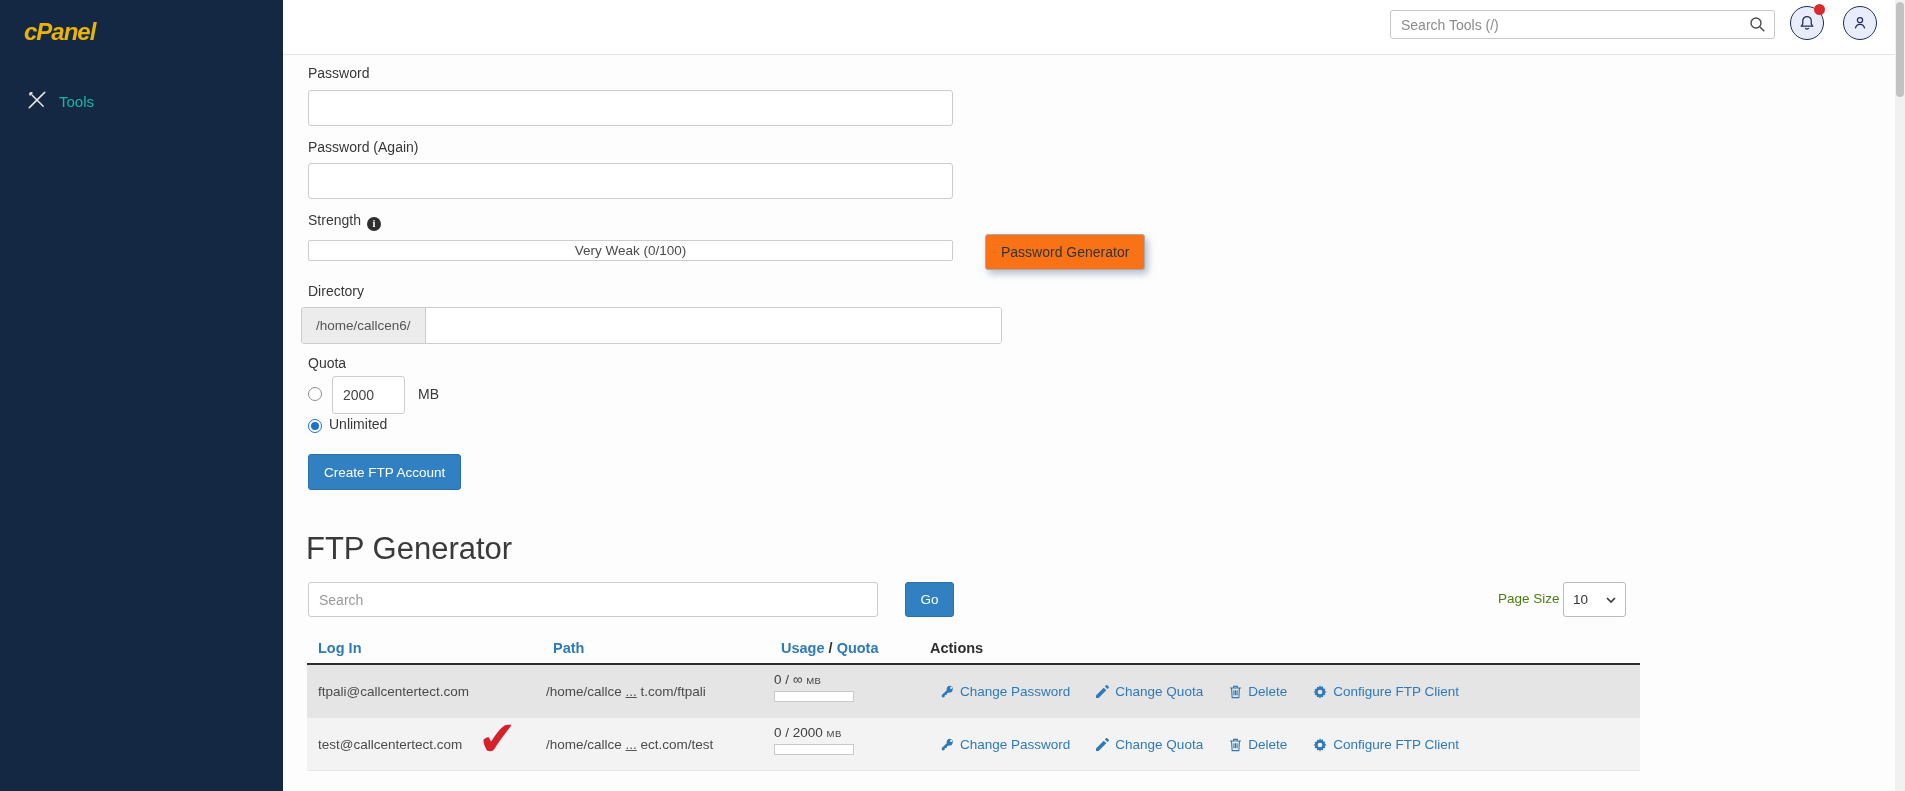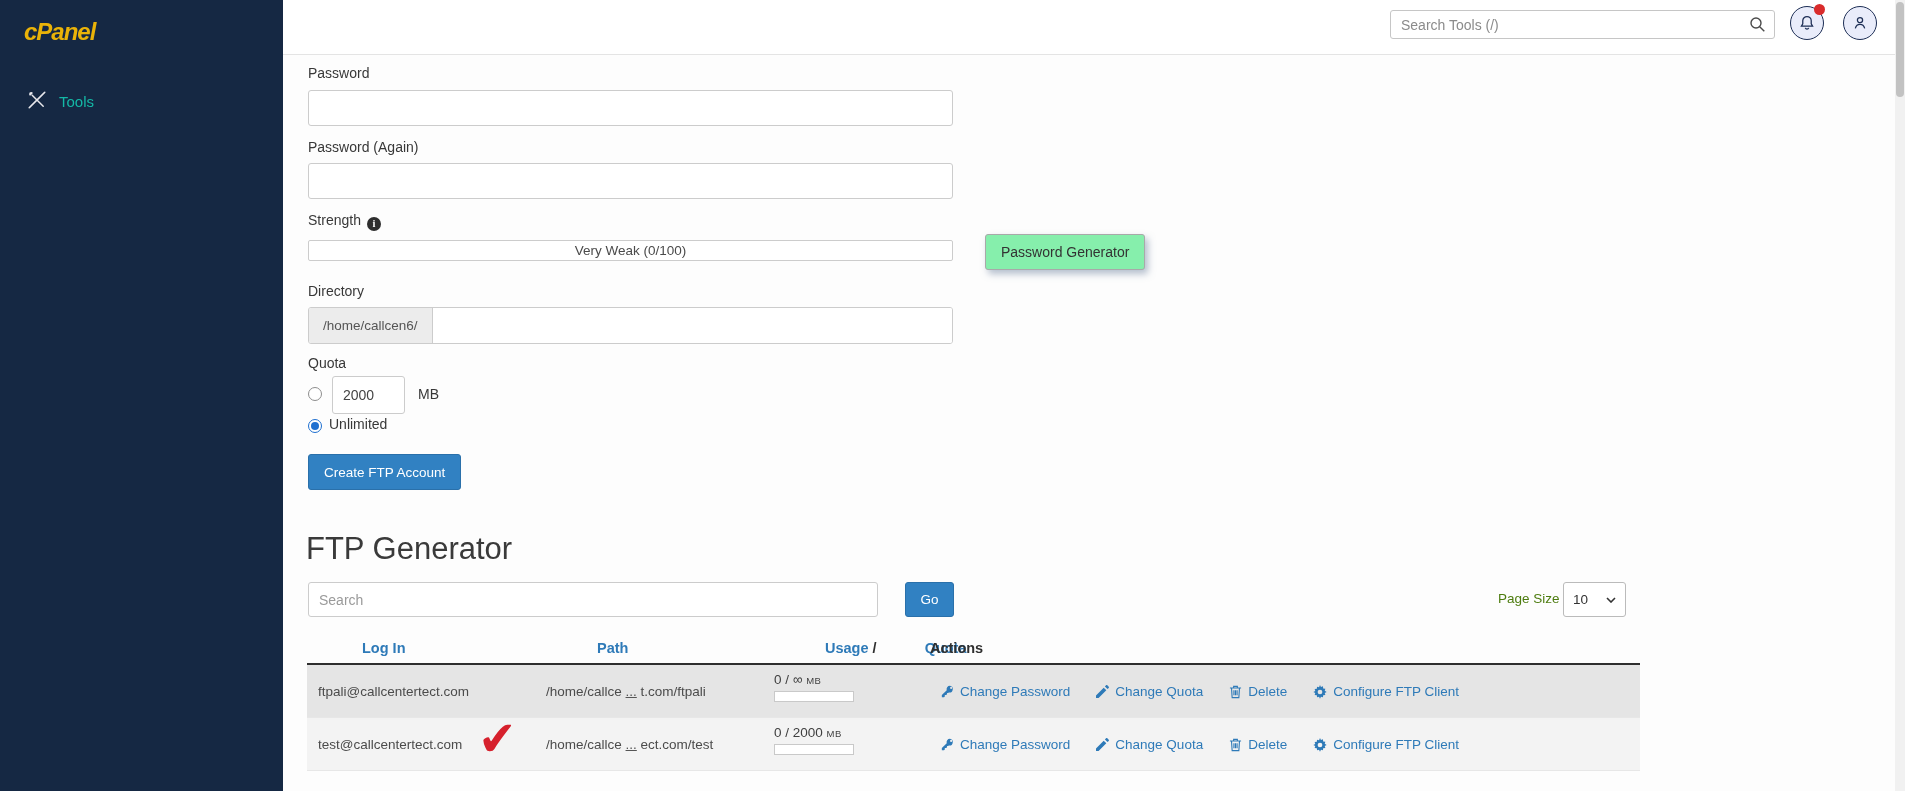--- a/index.html
+++ b/index.html
@@ -31,23 +31,23 @@
 
   
   .main { position:absolute; left:283px; top:55px; width:1622px; height:736px; background:#fdfdfd; }
   .lbl { position:absolute; font-size:14px; color:#383838; font-weight:500; }
   .txt-input { position:absolute; border:1px solid #ccc; border-radius:3px; background:#fff; font-size:14px; color:#444; padding:0 10px; font-family:inherit; }
   .in-password  { left:25px; top:35px;  width:645px; height:36px; }
   .in-password2 { left:25px; top:108px; width:645px; height:36px; }
 
   .strength-meter { position:absolute; left:25px; top:185px; width:645px; height:21px; border:1px solid #ccc; border-radius:2px; background:#fff; display:flex; align-items:center; justify-content:center; font-size:13.5px; color:#4a4a4a; }
   .info-badge { display:inline-block; width:14px; height:14px; border-radius:50%; background:#2e2e2e; color:#fff; font-size:10.5px; font-weight:700; text-align:center; line-height:14px; vertical-align:-2px; margin-left:6px; font-family:"Liberation Serif",serif; }
-  .btn-pwgen { position:absolute; left:702px; top:179px; height:36px; padding:0 15px; background:#86efac; border:1px solid #a9a9a9; border-radius:3px; font-size:14px; color:#333; font-family:inherit; cursor:pointer; box-shadow:3px 4px 7px rgba(110,130,160,.5); }
-
-  .dir-group { position:absolute; left:25px; top:252px; width:645px; height:37px; display:flex; border:1px solid #ccc; border-radius:3px; overflow:hidden; background:#fff; }
+  .btn-pwgen { position:absolute; left:702px; top:179px; height:36px; padding:0 15px; background:#f97316; border:1px solid #a9a9a9; border-radius:3px; font-size:14px; color:#333; font-family:inherit; cursor:pointer; box-shadow:3px 4px 7px rgba(110,130,160,.5); }
+
+  .dir-group { position:absolute; left:18px; top:252px; width:701px; height:37px; display:flex; border:1px solid #ccc; border-radius:3px; overflow:hidden; background:#fff; }
   .dir-prefix { background:#ececec; border-right:1px solid #ccc; color:#555; font-size:13.5px; display:flex; align-items:center; padding:0 14px; white-space:nowrap; }
   .dir-group input { flex:1; border:none; outline:none; font-size:14px; padding:0 10px; font-family:inherit; color:#444; }
 
   .radio { position:absolute; width:14px; height:14px; border-radius:50%; background:#fff; border:1px solid #8d8d8d; cursor:pointer; }
   .radio.checked { border:1px solid #1d6fd0; }
   .radio.checked::after { content:""; position:absolute; left:2px; top:2px; width:8px; height:8px; border-radius:50%; background:#1d6fd0; }
   .in-quota { left:49px; top:321px; width:73px; height:38px; }
   .quota-mb { position:absolute; left:135px; top:331px; font-size:14px; color:#383838; }
   .unlimited-lbl { position:absolute; left:46px; top:361px; font-size:14px; color:#383838; }
 
@@ -60,21 +60,21 @@
   .in-search2::placeholder, .txt-input::placeholder { color:#9a9a9a; }
   .btn-go { position:absolute; left:622px; top:527px; width:49px; height:35px; }
   .pagesize-lbl { position:absolute; left:1215px; top:536px; font-size:13.5px; color:#4d7c0f; }
   .pagesize-sel { position:absolute; left:1280px; top:527px; width:63px; height:35px; border:1px solid #bbb; border-radius:3px; background:#fff; display:flex; align-items:center; justify-content:space-between; padding:0 9px; font-size:13.5px; color:#333; cursor:pointer; }
 
   
   .table { position:absolute; left:24px; top:583px; width:1333px; }
   .thead { position:relative; height:27px; border-bottom:2px solid #2e2e2e; font-size:14.5px; font-weight:700; }
   .thead .th { position:absolute; top:2px; }
   .th-login  { left:11px; }  .th-path { left:246px; } .th-usage { left:474px; } .th-actions { left:623px; color:#2f2f2f; }
-  .link { color:#2e7ab8; text-decoration:none; cursor:pointer;margin-left:44px; }
+  .link { color:#2e7ab8; text-decoration:none; cursor:pointer; }
   .th-sep { color:#2f2f2f; }
   .trow { position:relative; height:53px; border-bottom:1px solid #e7e7e7; font-size:13.5px; color:#4b4b4b; }
   .row-a { background:#e5e5e5; }
   .row-b { background:#f3f3f3; }
   .cell-login { position:absolute; left:11px; top:19px; }
   .cell-path  { position:absolute; left:239px; top:19px; }
   .path-dots { color:#555; text-decoration:underline; cursor:pointer; }
   .cell-usage { position:absolute; left:467px; top:7px; }
   .usage-num { font-size:13.5px; color:#3f3f3f; }
   .usage-unit { font-size:9.5px; color:#3f3f3f; letter-spacing:.5px; }

